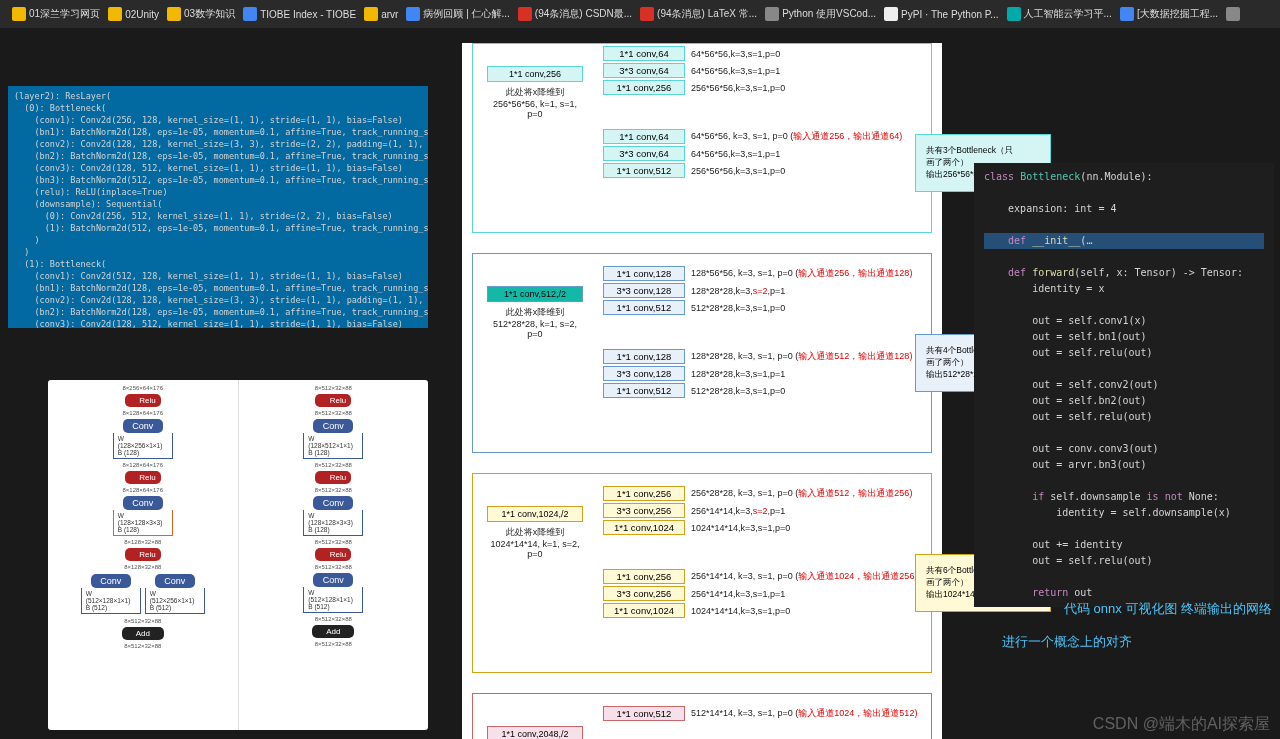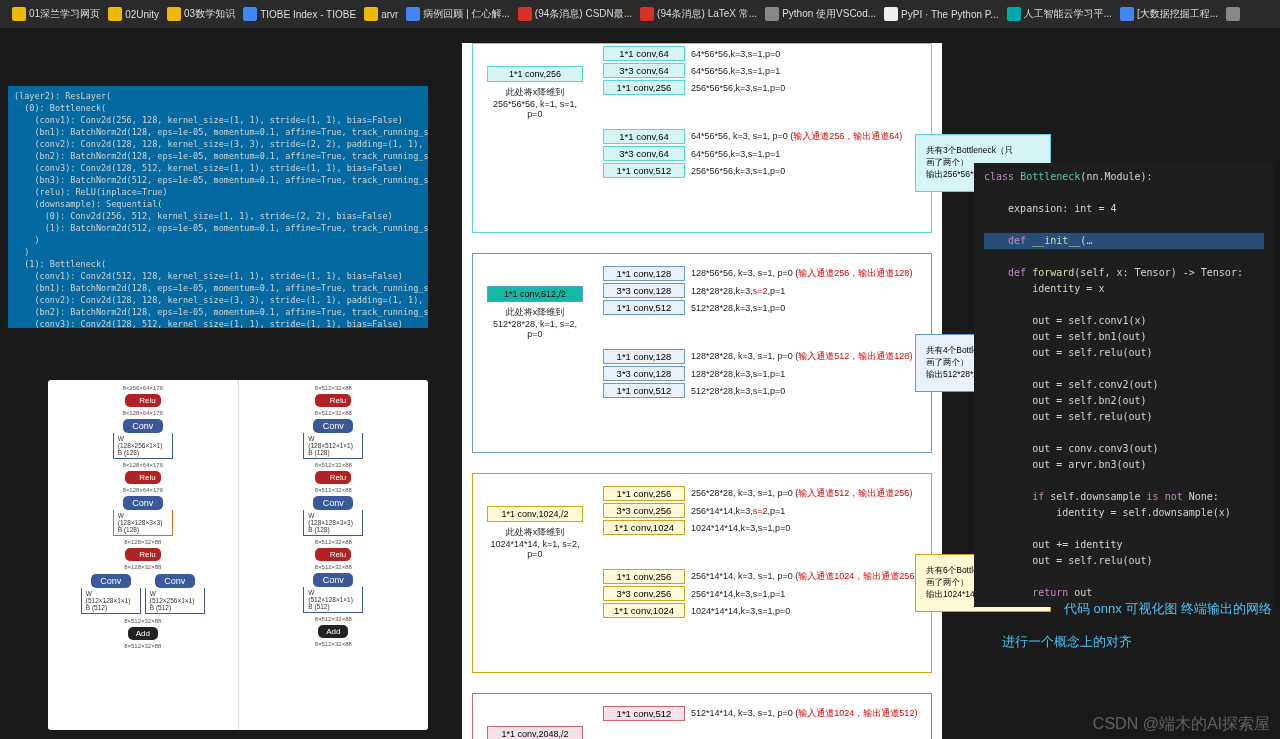--- a/index.html
+++ b/index.html
@@ -12,21 +12,21 @@
 .bm .ico.rd{background:#d93025}
 .bm .ico.gr{background:#888}
 .bm .ico.wh{background:#eee}
 .bm .ico.tl{background:#0aa}
 .main{position:relative;width:1280px;height:715px}
 .codebox1{position:absolute;left:8px;top:58px;width:420px;height:242px;background:#0369a1;color:#d4d4d4;font-family:Consolas,monospace;font-size:8.5px;line-height:12px;padding:4px 6px;white-space:pre;overflow:hidden}
 .onnx{position:absolute;left:48px;top:352px;width:380px;height:350px;background:#fff;border-radius:3px;display:flex}
 .onnx-col{flex:1;position:relative;padding-top:4px}
 .conv-node{background:#3b5998;color:#fff;font-size:9px;padding:2px 6px;border-radius:5px;margin:3px auto;width:40px;text-align:center}
 .relu-node{background:#b22222;color:#fff;font-size:8px;padding:2px 5px;border-radius:5px;margin:3px auto;width:36px;text-align:right}
-.add-node{background:#222;color:#fff;font-size:8px;padding:2px 5px;border-radius:5px;margin:3px auto;width:30px;text-align:center}
+.add-node{background:#222;color:#fff;font-size:8px;padding:2px 5px;border-radius:5px;margin:3px auto;width:42px;text-align:center}
 .conv-detail{background:#fff;border:1px solid #3b5998;border-top:0;color:#333;font-size:6.5px;padding:2px 4px;margin:-3px auto 3px;width:60px}
 .conv-detail.sel{border:1px solid #d62;border-top:0}
 .edge-lbl{font-size:6px;color:#555;text-align:center;margin:1px 0}
 .center-diagram{position:absolute;left:462px;top:15px;width:480px;height:700px;background:#fff}
 .stage{position:absolute;border:1px solid;left:10px;width:460px}
 .layer-row{display:flex;align-items:center;margin:2px 0;position:relative;left:130px}
 .cbox{border:1.5px solid;padding:1px 3px;font-size:9.5px;text-align:center;min-width:82px;margin-right:6px}
 .spec{font-size:9px;color:#222}
 .spec .red{color:#d00}
 .leftbox{position:absolute;border:1.5px solid;font-size:9px;text-align:center;padding:2px;left:14px;width:96px}

